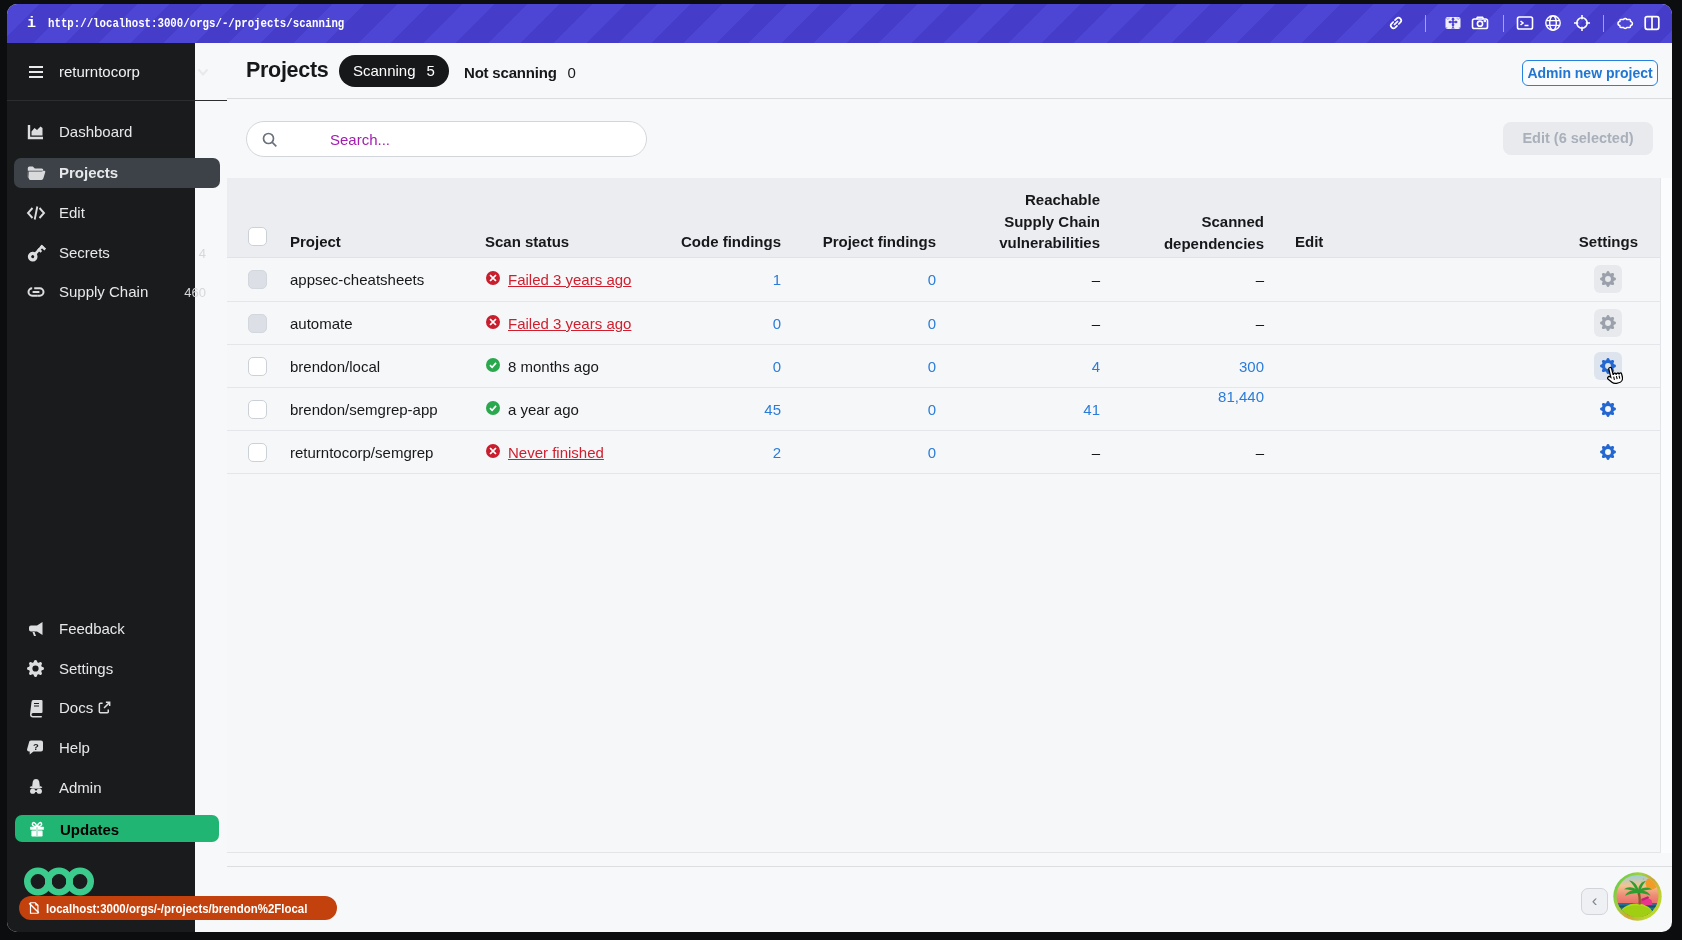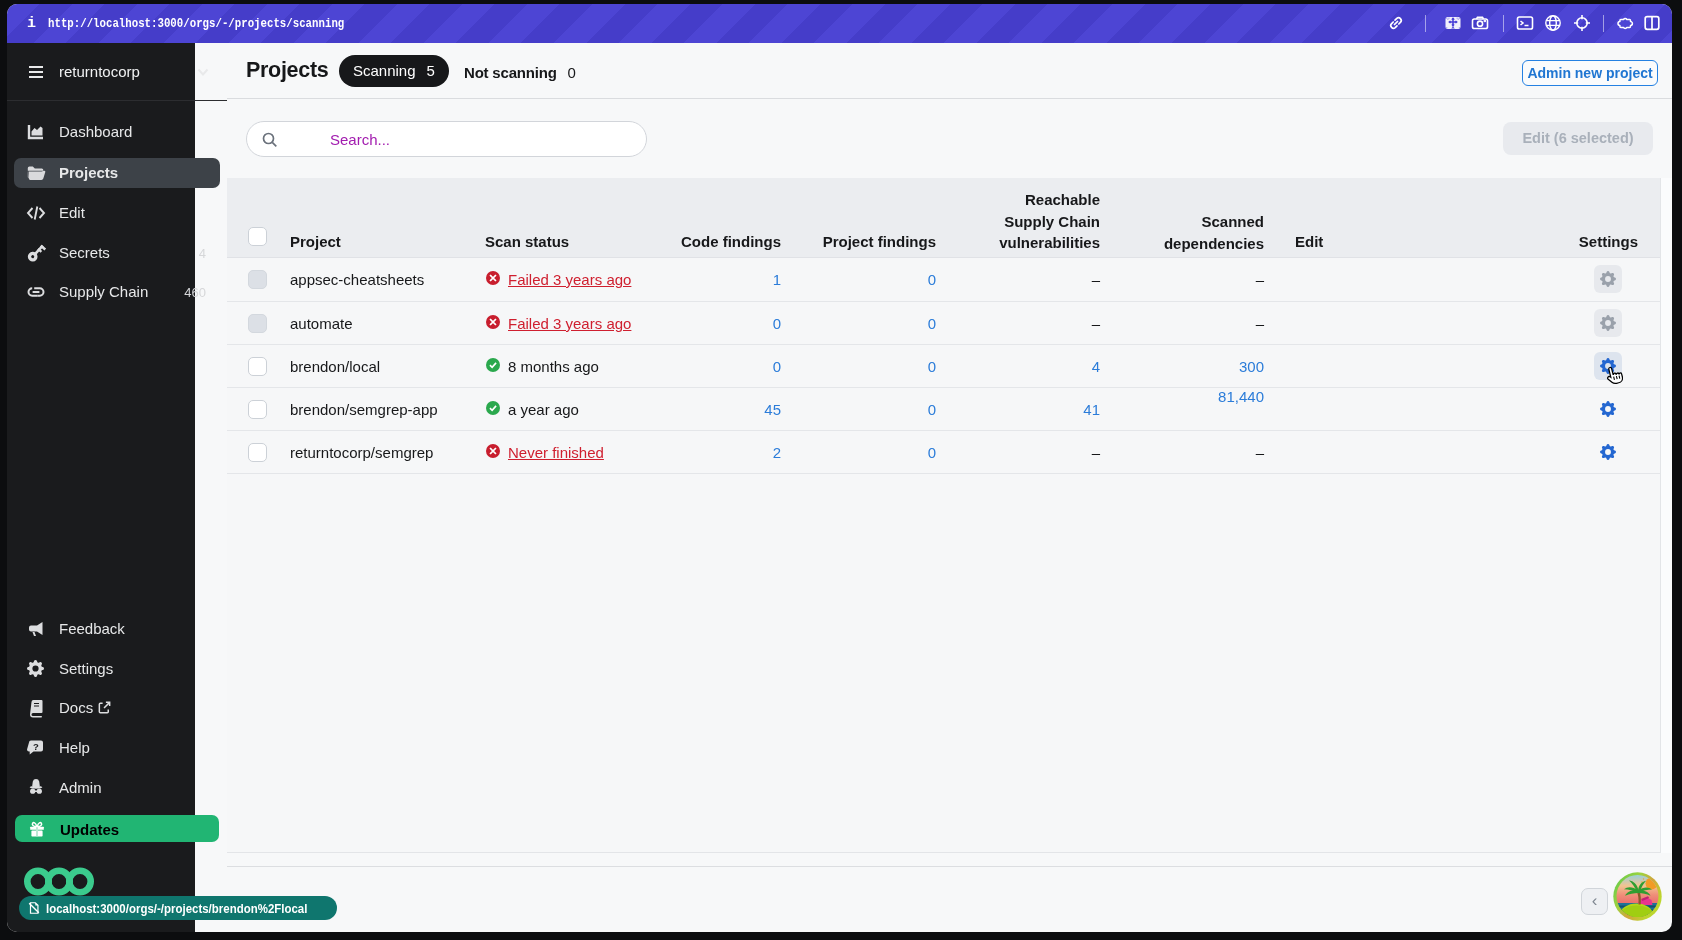--- a/index.html
+++ b/index.html
@@ -49,21 +49,21 @@
 .num { color:#2b7cd9; }
 .red { color:#cf1f2f; text-decoration:underline; }
 .cb { position:absolute; width:19px; height:19px; border-radius:5px; background:#fff; border:1px solid #ccd1d7;}
 .cb.dis { background:#dce0e6; border:1px solid #d3d8de;}
 .status { position:absolute; }
 .gearbtn { position:absolute; left:1367px; width:28px; height:28px; border-radius:6px; text-align:center;}
 #botline { position:absolute; left:220px; top:862px; right:0; height:1px; background:#dcdee1;}
 #rightgutter { position:absolute; left:1653px; top:174px; width:12px; height:675px; background:#fbfcfd; border-left:1px solid #e3e5e8;}
 #backbtn { position:absolute; left:1574px; top:884px; width:27px; height:27px; border:1.5px solid #d1d5da; border-radius:7px; background:#eef0f3; color:#7f8791; text-align:center; line-height:24px; font-size:17px;}
 #island { position:absolute; left:1606px; top:868px; width:49px; height:49px; }
-#tooltip { position:absolute; left:12px; top:892px; width:318px; height:24px; border-radius:12px; background:#0f766e; color:#fff; }
+#tooltip { position:absolute; left:12px; top:892px; width:318px; height:24px; border-radius:12px; background:#c2410c; color:#fff; }
 #tooltip span { position:absolute; left:27px; top:5px; font-size:13.5px; font-weight:bold; white-space:nowrap; transform:scaleX(.85); transform-origin:0 0; }
 #logo { position:absolute; left:17px; top:824px; }
 </style>
 </head>
 <body>
 <div id="win">
   <div id="topbar">
     <span class="i">i</span>
     <span class="url">http://localhost:3000/orgs/-/projects/scanning</span>
     <svg class="tbi" style="left:1380px" viewBox="0 0 18 18">

